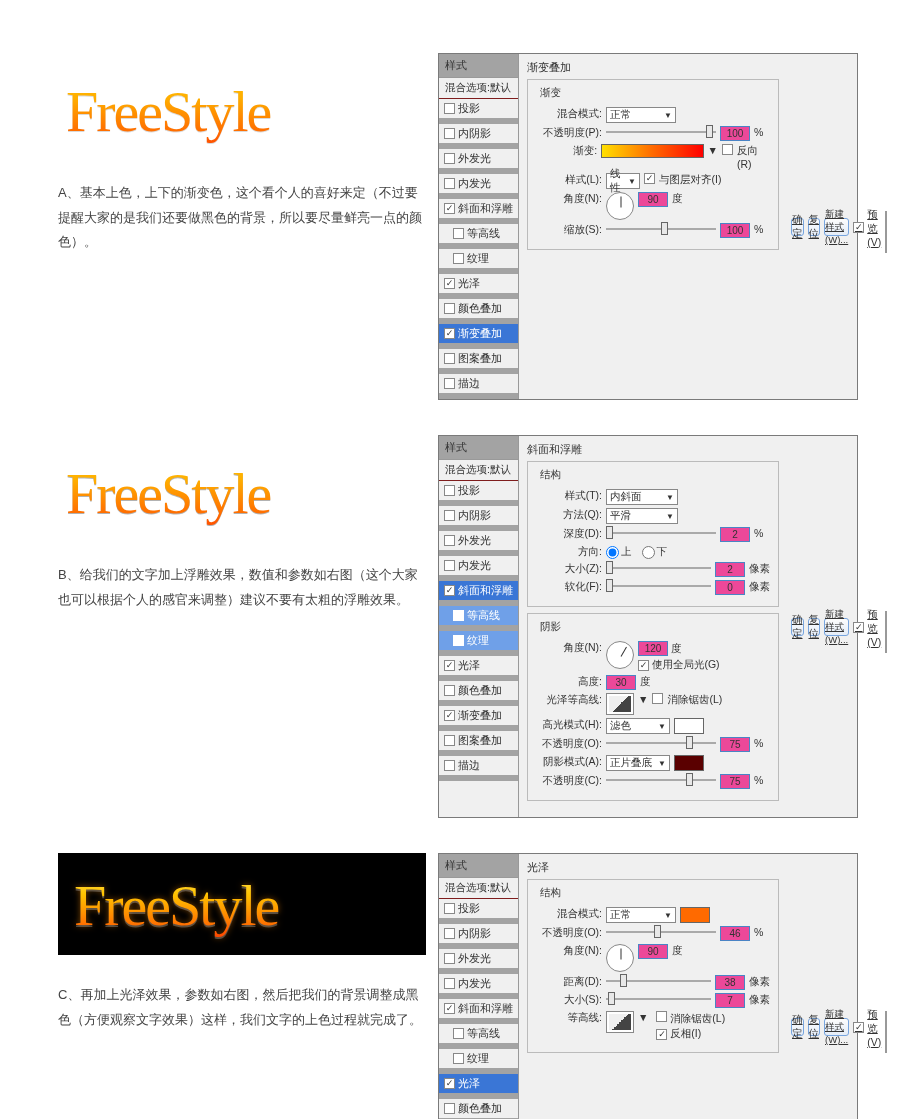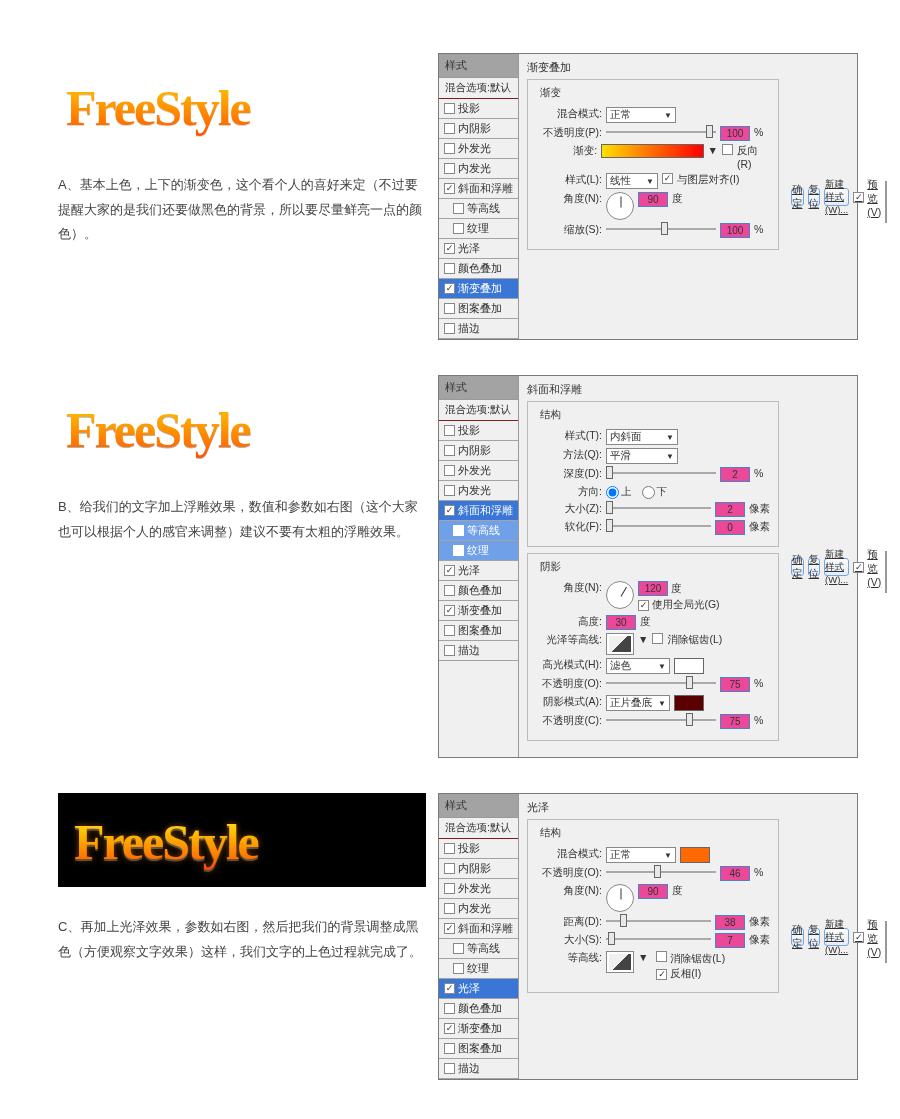--- a/index.html
+++ b/index.html
@@ -31,22 +31,22 @@
   }
   .emoji-face::before{ left:5px; }
   .emoji-face::after{ right:5px; }
 
   .row { display:flex; padding: 35px 0 0 58px; align-items:flex-start; }
   .left-col { width: 380px; padding-right: 10px; }
   .caption { font-size:13px; color:#444; line-height:1.9; margin-top:28px; }
   .freestyle {
     display:inline-block;
     font-family: "Comic Sans MS", cursive;
-    font-size: 50px;
-    font-weight: 700;
+    font-size: 58px;
+    font-weight: 400;
     line-height: 1;
     letter-spacing:-2px;
     padding: 30px 8px 12px;
   }
   .fs-grad {
     background: linear-gradient(to bottom,#ffd100 0%, #ffae00 45%, #ff6a00 80%, #ff3a00 100%);
     -webkit-background-clip:text; background-clip:text; color:transparent;
     filter: drop-shadow(0 1px 0 rgba(0,0,0,.15));
   }
   .fs-black-bg { background:#000; padding: 10px 12px 14px; }
@@ -60,21 +60,21 @@
   .panel {
     width: 420px;
     border:1px solid #7a7a7a;
     background:#f0f0f0;
     display:flex;
     font-size:11px;
   }
   .style-list { width: 80px; border-right:1px solid #999; }
   .style-list .hdr { background:#a3a3a3; padding:4px 6px; border-bottom:1px solid #999; }
   .style-list .sub { background:#f0f0f0; padding:3px 6px; border-bottom:1px solid #7f1d1d; font-size:10.5px; }
-  .sitem { display:flex; align-items:center; gap:3px; padding:2px 3px 2px 5px; border-bottom:1px solid #a3a3a3; }
+  .sitem { display:flex; align-items:center; gap:3px; padding:2px 3px 2px 5px; border-bottom:6px solid #a3a3a3; }
   .sitem.blue { background:#3a76d6; color:#fff; }
   .sitem.lb { background:#6fa0e8; color:#fff; }
   .ck { width:11px; height:11px; border:1px solid #888; background:#fff; display:inline-flex; align-items:center; justify-content:center; font-size:9px; color:#333; flex-shrink:0; }
   .ck.on::after { content:"✓"; font-size:9px; line-height:1; }
   .main { flex:1; padding:6px 8px 10px; }
   .main .section-title { font-size:11px; margin-bottom:4px; }
   .fieldset { border:1px solid #bbb; padding:6px 8px 8px 8px; margin-bottom:6px; }
   .fieldset .legend { font-size:10.5px; margin-top:-12px; margin-bottom:4px; background:#f0f0f0; display:inline-block; padding:0 4px; }
   .frow { display:flex; align-items:flex-start; gap:4px; margin:3px 0; font-size:10.5px; }
   .frow .lab { width:66px; text-align:right; }
@@ -186,21 +186,21 @@
           </div>
           <div class="frow">
               <span class="lab">渐变:</span>
             <span class="gradient-swatch"></span>
               <span class="dd-arrow">▼</span>
             <span class="ck"></span>
               <span>反向(R)</span>
           </div>
           <div class="frow">
               <span class="lab">样式(L):</span>
-            <span class="dropdown" style="width:52px">
+            <span class="dropdown" style="width:34px">
                 <span>线性</span>
                 <span class="dd-arrow">▼</span>
               </span>
             <span class="ck on"></span>
               <span>与图层对齐(I)</span>
           </div>
           <div class="frow">
               <span class="lab">角度(N):</span>
             <span class="angle-dial">
                 <span class="needle" style="transform:rotate(-90deg)"></span>

